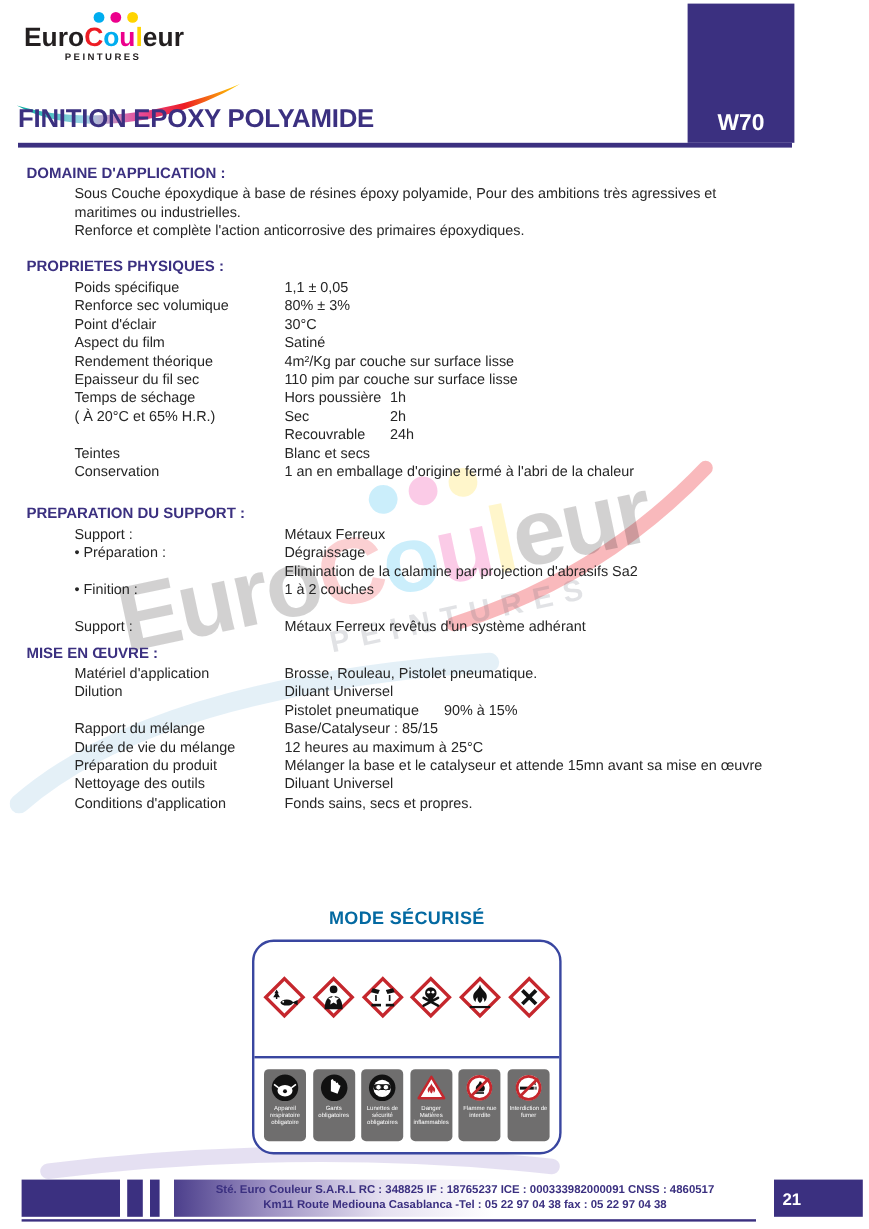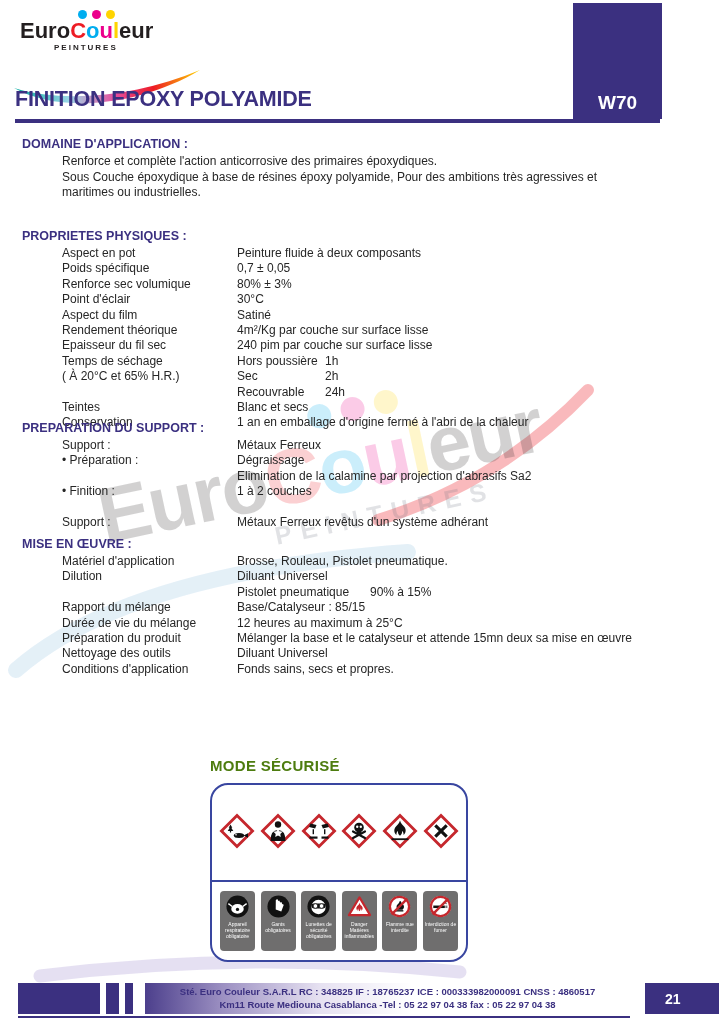--- a/index.html
+++ b/index.html
@@ -51,22 +51,22 @@
   .rows,.paras{margin-left:40px;}
   .para{width:572px;line-height:15.5px;font-size:12px;margin:0;}
   .row{display:flex;min-height:15.4px;line-height:15.4px;font-size:12px;}
   .row .lab{width:175px;flex:none;}
   .row .v1{flex:none;white-space:nowrap;}
   .sec-phys .v1{min-width:88px;}
   .sec-mise .v1{min-width:133px;}
   .row .v2{white-space:nowrap;}
 
   
-  .mode-title{position:absolute;left:210px;top:757px;width:258px;
-    font-size:15px;font-weight:600;color:#4d7c0f;letter-spacing:.3px;}
+  .mode-title{position:absolute;left:210px;top:757px;width:258px;text-align:center;
+    font-size:15px;font-weight:600;color:#0369a1;letter-spacing:.3px;}
   .safe-box{position:absolute;left:210px;top:783px;width:258px;height:179px;
     border:2px solid #3946a0;border-radius:18px;box-sizing:border-box;background:#fff;}
   .ghs-row{position:absolute;top:26px;left:5px;right:5px;display:flex;justify-content:space-between;}
   .ghs-row svg{width:40px;height:40px;display:block;}
   .safe-divider{position:absolute;top:95px;left:0;right:0;height:2px;background:#3946a0;}
   .signs-row{position:absolute;top:106px;left:8px;right:8px;display:flex;justify-content:space-between;}
   .sign{width:35px;height:60px;background:#6f6e6e;border-radius:4px;display:flex;flex-direction:column;
     align-items:center;padding-top:3px;box-sizing:border-box;}
   .sign svg{width:25px;height:25px;flex:none;}
   .sign .lbl{font-size:5px;line-height:1.2;color:#fff;text-align:center;margin-top:2px;padding:0 1px;
@@ -76,21 +76,21 @@
   .f-bar{position:absolute;top:983px;height:31px;background:var(--purple);}
   .f-bar1{left:18px;width:82px;}
   .f-bar2{left:106px;width:13px;}
   .f-bar3{left:125px;width:8px;}
   .f-strip{position:absolute;left:145px;top:983px;width:485px;height:31px;
     background:linear-gradient(90deg,#4c3f8c 0%,#9c90c2 16%,#e6e1f1 36%,#ffffff 55%);
     display:flex;flex-direction:column;justify-content:center;text-align:center;}
   .f-strip div{font-size:9.5px;font-weight:bold;color:var(--purple);line-height:12.5px;}
   .f-line{position:absolute;left:18px;top:1016px;width:612px;height:2px;background:var(--purple);}
   .page-num{position:absolute;left:645px;top:983px;width:74px;height:31px;background:var(--purple);
-    color:#fff;font-weight:bold;font-size:14px;display:flex;align-items:center;padding-left:20px;box-sizing:border-box;}
+    color:#fff;font-weight:bold;font-size:14px;display:flex;align-items:center;padding-left:7px;box-sizing:border-box;}
 </style>
 </head>
 <body>
 
 <div class="page">
 
   <svg class="wm-swoosh" style="left:8px;top:538px;width:420px;height:140px;opacity:.55;" viewBox="0 0 420 140">
     <path d="M8 132 Q 120 34 400 14" fill="none" stroke="#cfe4f2" stroke-width="16" stroke-linecap="round"></path>
   </svg>
   <svg class="wm-swoosh" style="left:360px;top:378px;width:240px;height:150px;opacity:.30;" viewBox="0 0 240 150">
@@ -132,37 +132,32 @@
     </svg>
   </div>
 
   <div class="doc-title">FINITION EPOXY POLYAMIDE</div>
   <div class="code-box">W70</div>
   <div class="header-rule"></div>
 
   <div class="section" style="top:137px;">
     <div class="sec-heading">DOMAINE D'APPLICATION  :</div>
     <div class="paras">
+        <p class="para">Sous Couche époxydique à base de résines époxy polyamide, Pour des ambitions très agressives et maritimes ou industrielles.</p>
         <p class="para">Renforce et complète l'action anticorrosive des primaires époxydiques.</p>
-        <p class="para">Sous Couche époxydique à base de résines époxy polyamide, Pour des ambitions très agressives et maritimes ou industrielles.</p>
-      </div>
-  </div>
-
-  <div class="section sec-phys" style="top:229px;">
+      </div>
+  </div>
+
+  <div class="section sec-phys" style="top:215px;">
     <div class="sec-heading">PROPRIETES PHYSIQUES  :</div>
     <div class="rows">
-      <div class="row">
-        <span class="lab">Aspect en pot</span>
-          <span class="v1">Peinture fluide à deux composants</span>
-          <span class="v2"></span>
-      </div>
 
       <div class="row">
         <span class="lab">Poids spécifique</span>
-          <span class="v1">0,7 ± 0,05</span>
+          <span class="v1">1,1 ± 0,05</span>
           <span class="v2"></span>
       </div>
 
       <div class="row">
         <span class="lab">Renforce sec volumique</span>
           <span class="v1">80% ± 3%</span>
           <span class="v2"></span>
       </div>
 
       <div class="row">
@@ -178,21 +173,21 @@
       </div>
 
       <div class="row">
         <span class="lab">Rendement théorique</span>
           <span class="v1">4m²/Kg par couche sur surface lisse</span>
           <span class="v2"></span>
       </div>
 
       <div class="row">
         <span class="lab">Epaisseur du fil sec</span>
-          <span class="v1">240 pim par couche sur surface lisse</span>
+          <span class="v1">110 pim par couche sur surface lisse</span>
           <span class="v2"></span>
       </div>
 
       <div class="row">
         <span class="lab">Temps de séchage</span>
           <span class="v1">Hors poussière</span>
           <span class="v2">1h</span>
       </div>
 
       <div class="row">
@@ -285,21 +280,21 @@
       </div>
 
       <div class="row">
         <span class="lab">Durée de vie du mélange</span>
           <span class="v1">12 heures au maximum à 25°C</span>
           <span class="v2"></span>
       </div>
 
       <div class="row">
         <span class="lab">Préparation du produit</span>
-          <span class="v1">Mélanger la base et le catalyseur et attende 15mn deux sa mise en œuvre</span>
+          <span class="v1">Mélanger la base et le catalyseur et attende 15mn avant sa mise en œuvre</span>
           <span class="v2"></span>
       </div>
 
       <div class="row">
         <span class="lab">Nettoyage des outils</span>
           <span class="v1">Diluant Universel</span>
           <span class="v2"></span>
       </div>
 
       <div class="row">

